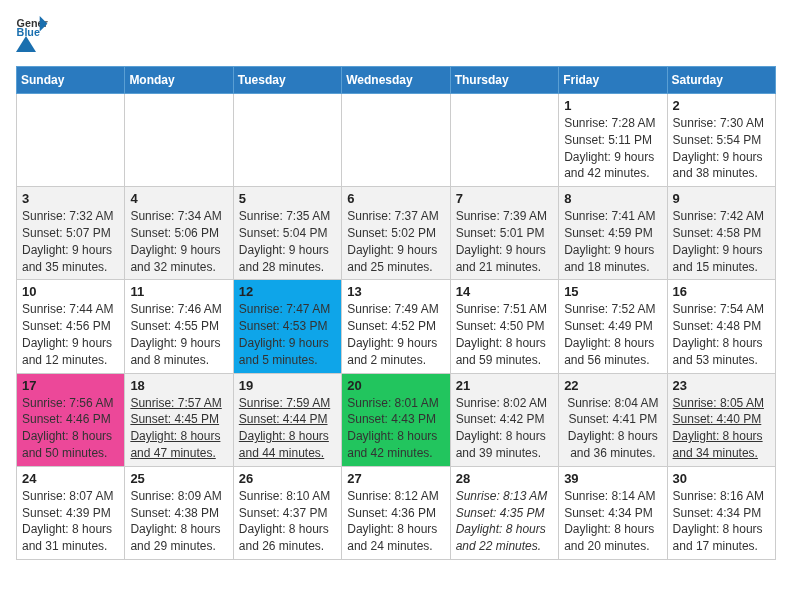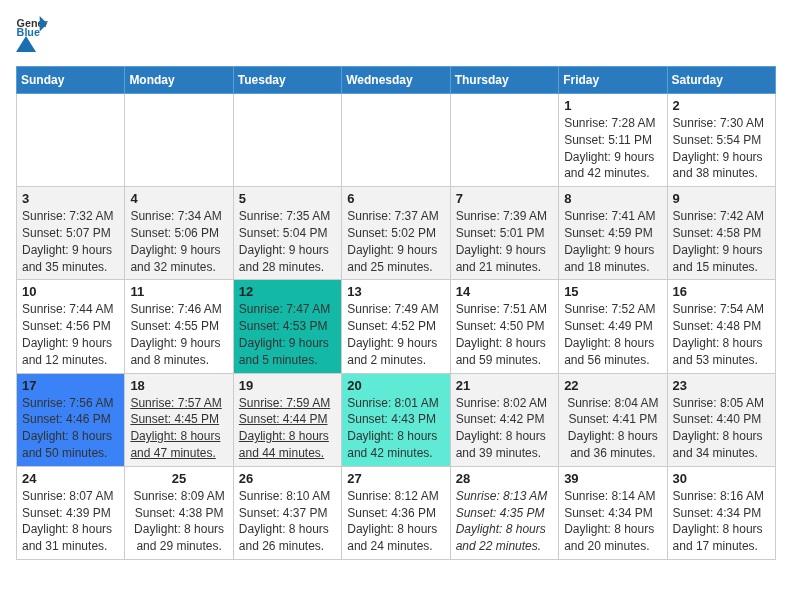--- a/index.html
+++ b/index.html
@@ -198,21 +198,21 @@
           <div class="day-info" style="white-space: pre-line;">Sunrise: 7:44 AM
 Sunset: 4:56 PM
 Daylight: 9 hours and 12 minutes.</div>
         </td>
         <td style="background: rgb(255, 255, 255);">
           <div class="day-number">11</div>
           <div class="day-info" style="white-space: pre-line;">Sunrise: 7:46 AM
 Sunset: 4:55 PM
 Daylight: 9 hours and 8 minutes.</div>
         </td>
-        <td style="background: #14b8a6;">
+        <td style="background: #0ea5e9;">
           <div class="day-number">12</div>
           <div class="day-info" style="white-space: pre-line;">Sunrise: 7:47 AM
 Sunset: 4:53 PM
 Daylight: 9 hours and 5 minutes.</div>
         </td>
         <td style="background: rgb(255, 255, 255);">
           <div class="day-number">13</div>
           <div class="day-info" style="white-space: pre-line;">Sunrise: 7:49 AM
 Sunset: 4:52 PM
 Daylight: 9 hours and 2 minutes.</div>
@@ -230,71 +230,71 @@
 Daylight: 8 hours and 56 minutes.</div>
         </td>
         <td style="background: rgb(255, 255, 255);">
           <div class="day-number">16</div>
           <div class="day-info" style="white-space: pre-line;">Sunrise: 7:54 AM
 Sunset: 4:48 PM
 Daylight: 8 hours and 53 minutes.</div>
         </td>
       </tr>
       <tr>
-        <td style="background: #3b82f6;">
+        <td style="background: #ec4899;">
           <div class="day-number">17</div>
           <div class="day-info" style="white-space: pre-line;">Sunrise: 7:56 AM
 Sunset: 4:46 PM
 Daylight: 8 hours and 50 minutes.</div>
         </td>
         <td style="background: rgb(242, 242, 242);">
           <div class="day-number">18</div>
           <div class="day-info" style="white-space: pre-line; text-decoration: underline;">Sunrise: 7:57 AM
 Sunset: 4:45 PM
 Daylight: 8 hours and 47 minutes.</div>
         </td>
         <td style="background: rgb(242, 242, 242);">
           <div class="day-number">19</div>
           <div class="day-info" style="white-space: pre-line; text-decoration: underline;">Sunrise: 7:59 AM
 Sunset: 4:44 PM
 Daylight: 8 hours and 44 minutes.</div>
         </td>
-        <td style="background: #5eead4;">
+        <td style="background: #22c55e;">
           <div class="day-number">20</div>
           <div class="day-info" style="white-space: pre-line;">Sunrise: 8:01 AM
 Sunset: 4:43 PM
 Daylight: 8 hours and 42 minutes.</div>
         </td>
         <td style="background: rgb(242, 242, 242);">
           <div class="day-number">21</div>
           <div class="day-info" style="white-space: pre-line;">Sunrise: 8:02 AM
 Sunset: 4:42 PM
 Daylight: 8 hours and 39 minutes.</div>
         </td>
         <td style="background: rgb(242, 242, 242);">
           <div class="day-number">22</div>
           <div class="day-info" style="white-space: pre-line; text-align: center;">Sunrise: 8:04 AM
 Sunset: 4:41 PM
 Daylight: 8 hours and 36 minutes.</div>
         </td>
         <td style="background: rgb(242, 242, 242);">
           <div class="day-number">23</div>
-          <div class="day-info" style="white-space: pre-line;">Sunrise: 8:05 AM
+          <div class="day-info" style="white-space: pre-line; text-decoration: underline;">Sunrise: 8:05 AM
 Sunset: 4:40 PM
 Daylight: 8 hours and 34 minutes.</div>
         </td>
       </tr>
       <tr>
         <td style="background: rgb(255, 255, 255);">
           <div class="day-number">24</div>
           <div class="day-info" style="white-space: pre-line;">Sunrise: 8:07 AM
 Sunset: 4:39 PM
 Daylight: 8 hours and 31 minutes.</div>
         </td>
-        <td style="background: rgb(255, 255, 255); text-align: center;">
+        <td style="background: rgb(255, 255, 255);">
           <div class="day-number">25</div>
           <div class="day-info" style="white-space: pre-line;">Sunrise: 8:09 AM
 Sunset: 4:38 PM
 Daylight: 8 hours and 29 minutes.</div>
         </td>
         <td style="background: rgb(255, 255, 255);">
           <div class="day-number">26</div>
           <div class="day-info" style="white-space: pre-line;">Sunrise: 8:10 AM
 Sunset: 4:37 PM
 Daylight: 8 hours and 26 minutes.</div>

